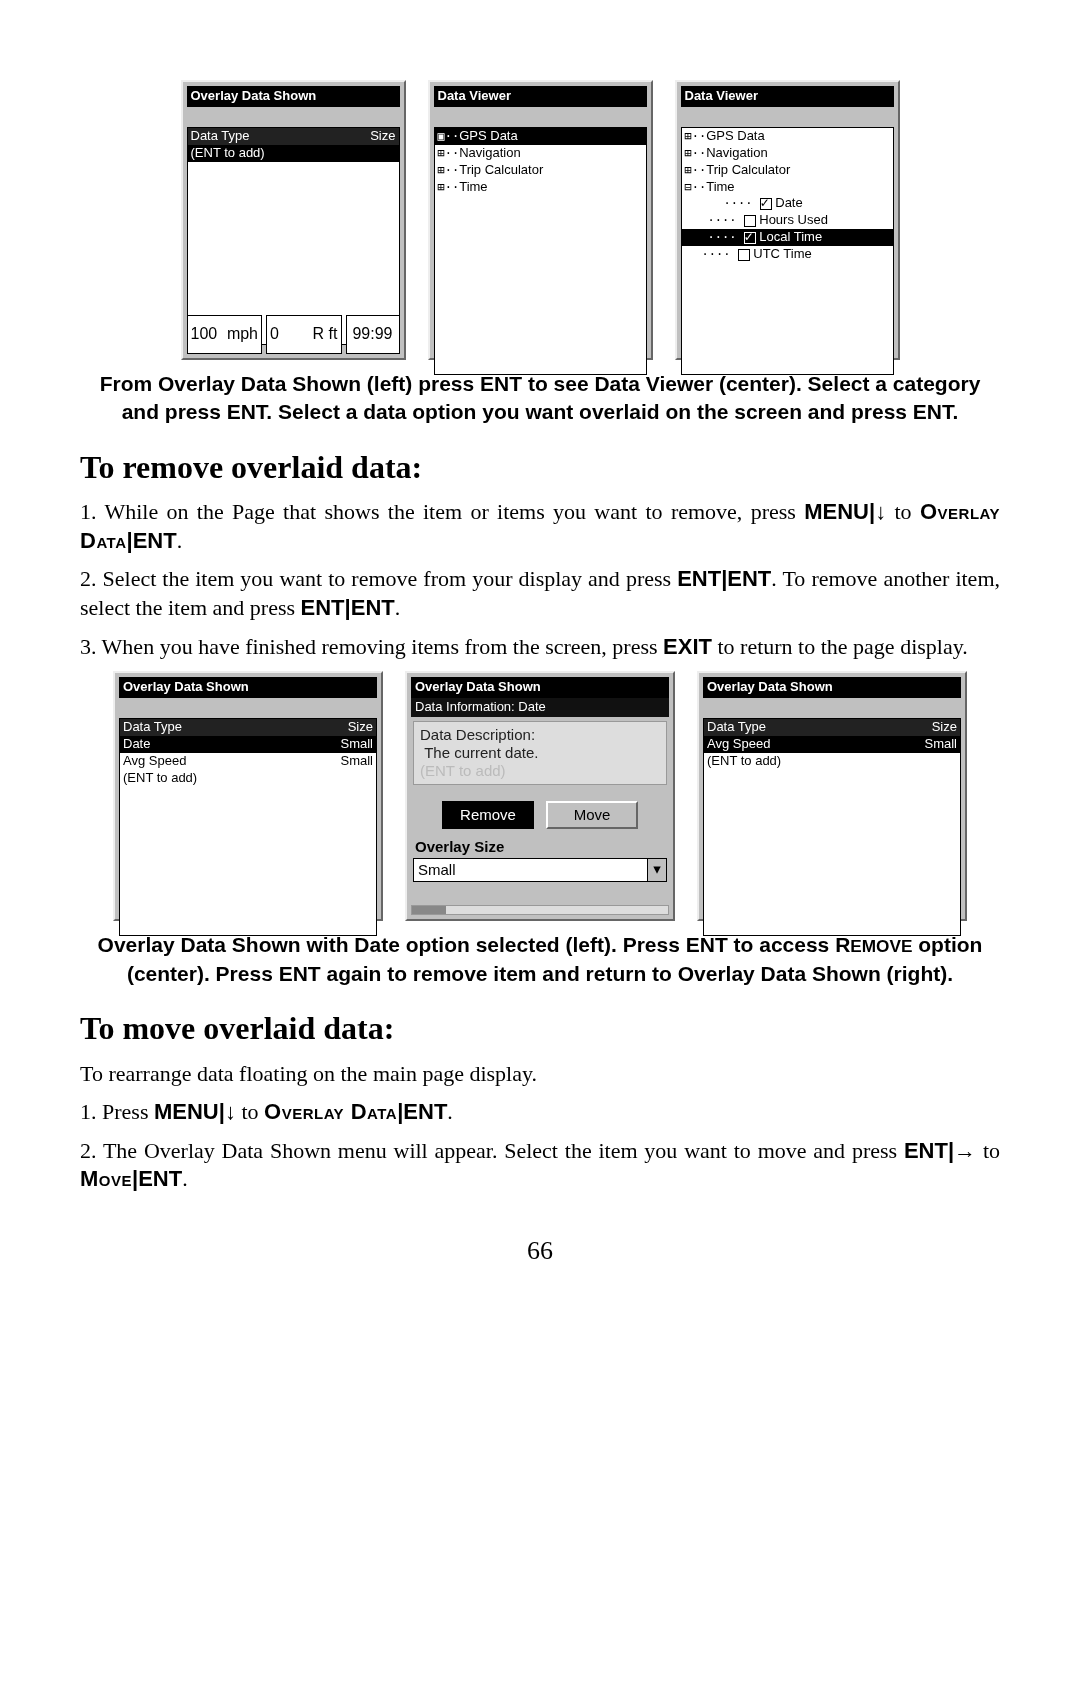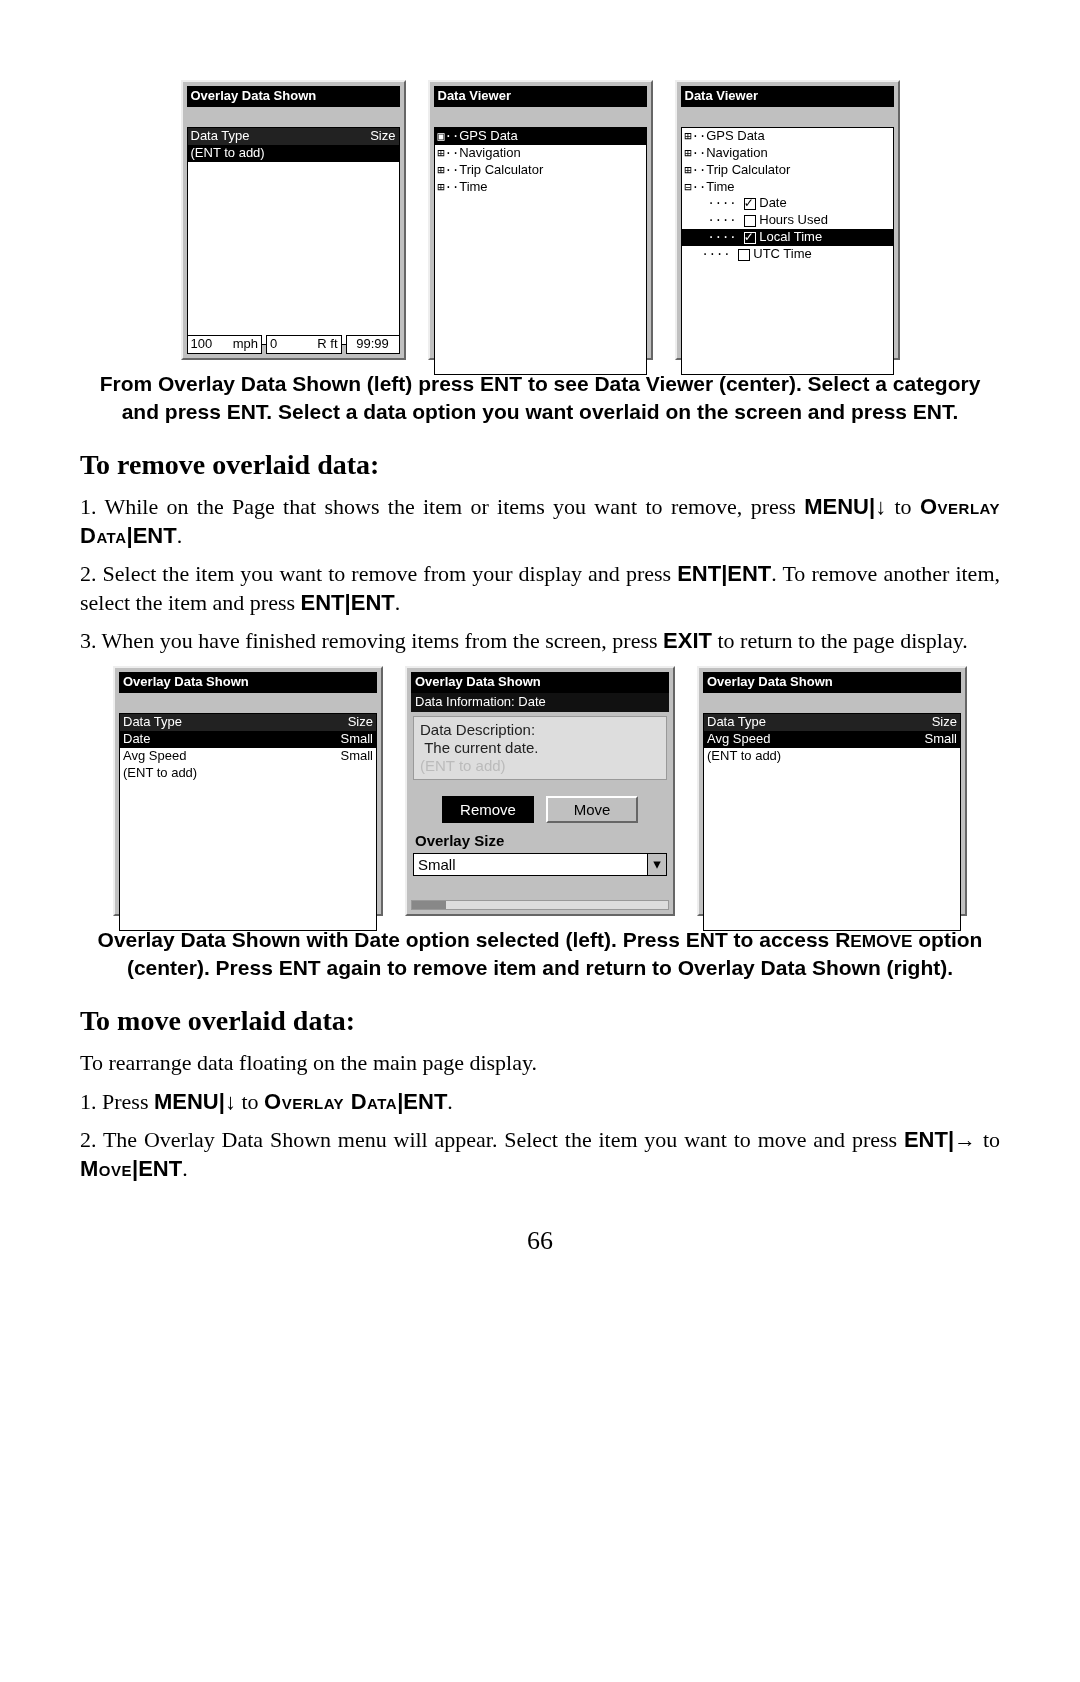--- a/index.html
+++ b/index.html
@@ -59,21 +59,21 @@
   .glyph { font-family: monospace; font-size: 12px; }
   .checkbox { display: inline-block; width: 10px; height: 10px; border: 1px solid #000; vertical-align: middle; position: relative;}
   .checkbox.checked::after { content:"✓"; position:absolute; top:-3px; left:-1px; font-size:12px;}
   .statusbar {
     position: absolute;
     bottom: 4px; left: 4px; right: 4px;
     display: flex; gap: 4px;
   }
   .statusbar .cell {
     background: #fff; border: 1px solid #000;
-    padding: 0 3px; font-size: 13px; flex: 1;
+    padding: 8px 3px; font-size: 16px; flex: 1;
     display: flex; justify-content: space-between;
   }
   .statusbar .cell:last-child { flex: 0 0 auto; min-width: 46px; justify-content: center; }
   
   .subtitle { background:#111; color:#fff; padding:1px 4px; font-size:13px; }
   .desc-card {
     background:#ddd;
     border:1px solid #999;
     margin:4px 2px;
     padding:4px 6px;
@@ -102,21 +102,21 @@
   .scrollthumb .thumb { position:absolute; left:0; top:0; bottom:0; width:34px; background:#888;}
   
   .caption {
     font-family: Arial, Helvetica, sans-serif;
     font-weight: bold;
     text-align: center;
     font-size: 21px;
     line-height: 1.35;
     margin: 8px 0 20px;
   }
-  .h { font-weight: bold; font-size: 28px; margin-top: 8px;}
+  .h { font-weight: bold; font-size: 32px; margin-top: 8px;}
   p { margin: 10px 0; text-align: justify;}
   .kbd {font-family: Arial, Helvetica, sans-serif; font-weight: bold;}
   .smallcaps { font-family: Arial, Helvetica, sans-serif; font-weight: bold; font-variant: small-caps; letter-spacing: 0.5px;}
   .pagenum { text-align:center; margin-top:40px; font-size:26px;}
 </style>
 </head>
 <body>
 
 <div class="fig-row top-row">
 
@@ -165,21 +165,21 @@
     </div>
   </div>
 
   <div class="panel">
     <div class="titlebar">Data Viewer</div>
     <div class="listbox shortlist">
       <div class="tree-item"><span class="glyph">⊞··</span><span>GPS Data</span></div>
       <div class="tree-item"><span class="glyph">⊞··</span><span>Navigation</span></div>
       <div class="tree-item"><span class="glyph">⊞··</span><span>Trip Calculator</span></div>
       <div class="tree-item"><span class="glyph">⊟··</span><span>Time</span></div>
-      <div class="tree-item" style="padding-left:26px"><span class="glyph">···· </span><span class="checkbox checked"></span> <span>Date</span></div>
+      <div class="tree-item" style="padding-left:42px"><span class="glyph">···· </span><span class="checkbox checked"></span> <span>Date</span></div>
       <div class="tree-item" style="padding-left:26px"><span class="glyph">···· </span><span class="checkbox"></span> <span>Hours Used</span></div>
       <div class="tree-item sel" style="padding-left:26px"><span class="glyph">···· </span><span class="checkbox checked" style="border-color:#fff"></span> <span>Local Time</span></div>
       <div class="tree-item" style="padding-left:20px"><span class="glyph">···· </span><span class="checkbox"></span> <span>UTC Time</span></div>
     </div>
   </div>
 </div>
 
 <div class="caption">From Overlay Data Shown (left) press ENT to see Data Viewer (center). Select a category and press ENT. Select a data option you want overlaid on the screen and press ENT.</div>
 
 <div class="h">To remove overlaid data:</div>

